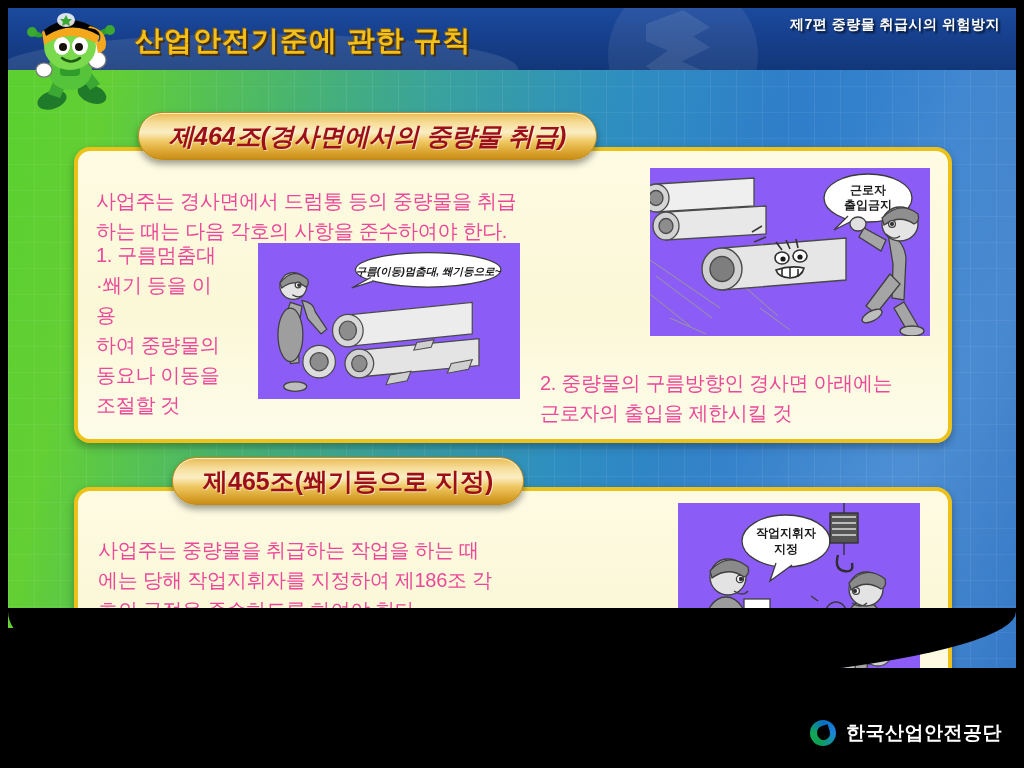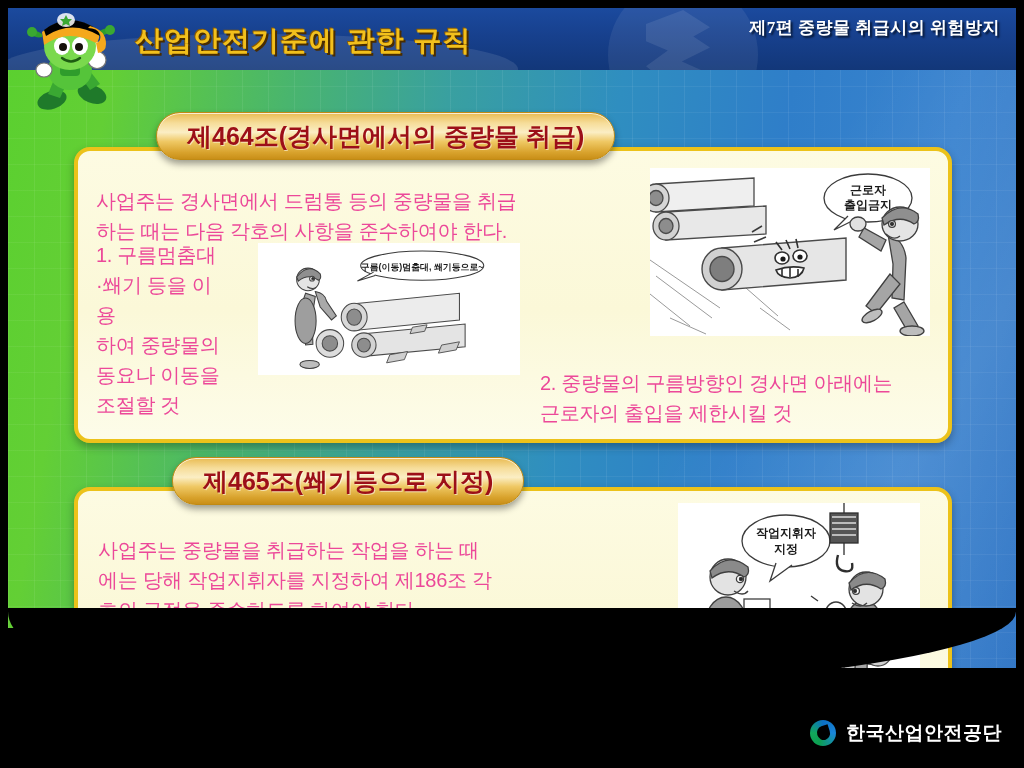--- a/index.html
+++ b/index.html
@@ -27,22 +27,22 @@
       border-radius:50%;background:rgba(255,255,255,.07);}
   .header-watermark:after{content:"";position:absolute;left:38px;top:30px;width:64px;height:78px;
       background:rgba(255,255,255,.09);
       clip-path:polygon(0% 18%,58% 0%,100% 22%,74% 34%,100% 48%,56% 66%,100% 82%,42% 100%,0% 72%,34% 52%,0% 40%);}
   .header-sweep{position:absolute;left:-10px;bottom:-34px;width:520px;height:70px;
       background:rgba(255,255,255,.10);border-radius:50%;}
   .hdr-title{position:absolute;left:104px;top:14px;
       font-size:28px;font-weight:bold;color:#f2c01c;letter-spacing:1px;
       text-shadow:2px 2px 0 #4a2d00,-1px -1px 0 #8a5b00;margin-left:23px;}
   .hdr-right{position:absolute;right:16px;top:8px;
-      font-size:17px;font-weight:bold;color:#ffffff;letter-spacing:.5px;
-      text-shadow:2px 2px 2px #05142e;font-family:Liberation Serif, serif;}
+      font-size:14px;font-weight:bold;color:#ffffff;letter-spacing:.5px;
+      text-shadow:2px 2px 2px #05142e;}
 
   
   .mascot{position:absolute;left:18px;top:8px;width:104px;height:108px;z-index:6;}
 
   
   .footer{position:absolute;left:8px;bottom:8px;width:1008px;height:92px;
       background:#000;}
   .footer-curve{position:absolute;left:8px;bottom:70px;width:1008px;height:90px;
       background:#000;border-radius:0 0 74% 30%/0 0 100% 100%;}
   .footer-curve2{position:absolute;left:8px;bottom:80px;width:560px;height:60px;
@@ -56,41 +56,41 @@
   .kosha-text{font-size:19px;font-weight:bold;color:#ffffff;letter-spacing:.5px;}
 
   
   .pill{position:absolute;height:46px;padding:0 30px;display:flex;align-items:center;
       justify-content:center;border-radius:26px;z-index:5;
       background:linear-gradient(180deg,#e9bb52 0%,#f6dd9a 22%,#fbeec4 42%,#efc864 62%,#d8a22c 86%,#c98f18 100%);
       box-shadow:0 4px 7px rgba(0,0,0,.38),inset 0 1px 0 rgba(255,255,255,.75);
       border:1px solid #c08a14;}
   .pill span{font-size:25px;font-weight:bold;color:#9c0f18;letter-spacing:0;
       text-shadow:1px 1px 0 rgba(255,255,255,.55);white-space:nowrap;}
-  #pill1{left:156px;top:112px;}
+  #pill1{left:138px;top:112px;font-style:italic;}
   #pill2{left:172px;top:457px;}
 
   
   .card{position:absolute;border:4px solid #ecc21a;border-radius:16px;
       background:linear-gradient(180deg,#fdfbe2 0%,#fbf8d8 55%,#fdfce9 100%);
       box-shadow:0 4px 8px rgba(0,0,0,.30);}
   #card1{left:74px;top:147px;width:870px;height:288px;}
   #card2{left:74px;top:487px;width:870px;height:222px;}
 
   
   .body-text{position:absolute;color:#ec4899;font-size:20px;line-height:30px;
       letter-spacing:-.3px;white-space:pre-line;}
   #c1-intro{left:96px;top:186px;width:470px;}
   #c1-item1{left:96px;top:240px;width:190px;}
   #c1-item2{left:540px;top:368px;width:400px;}
   #c2-body{left:98px;top:535px;width:470px;}
 
   
-  .illus{position:absolute;background:#ffffff;overflow:hidden;}
-  #illus1{left:258px;top:243px;width:262px;height:132px;}
+  .illus{position:absolute;background:#8b5cf6;overflow:hidden;}
+  #illus1{left:258px;top:243px;width:262px;height:156px;font-style:italic;}
   #illus2{left:650px;top:168px;width:280px;height:168px;}
   #illus3{left:678px;top:503px;width:242px;height:188px;text-decoration:underline;}
   .illus svg{display:block;width:100%;height:100%;}
 
   .bubble-txt{font-family:"Liberation Sans","DejaVu Sans",sans-serif;
       font-weight:bold;fill:#1a1a1a;}
 </style>
 </head>
 <body>
 

